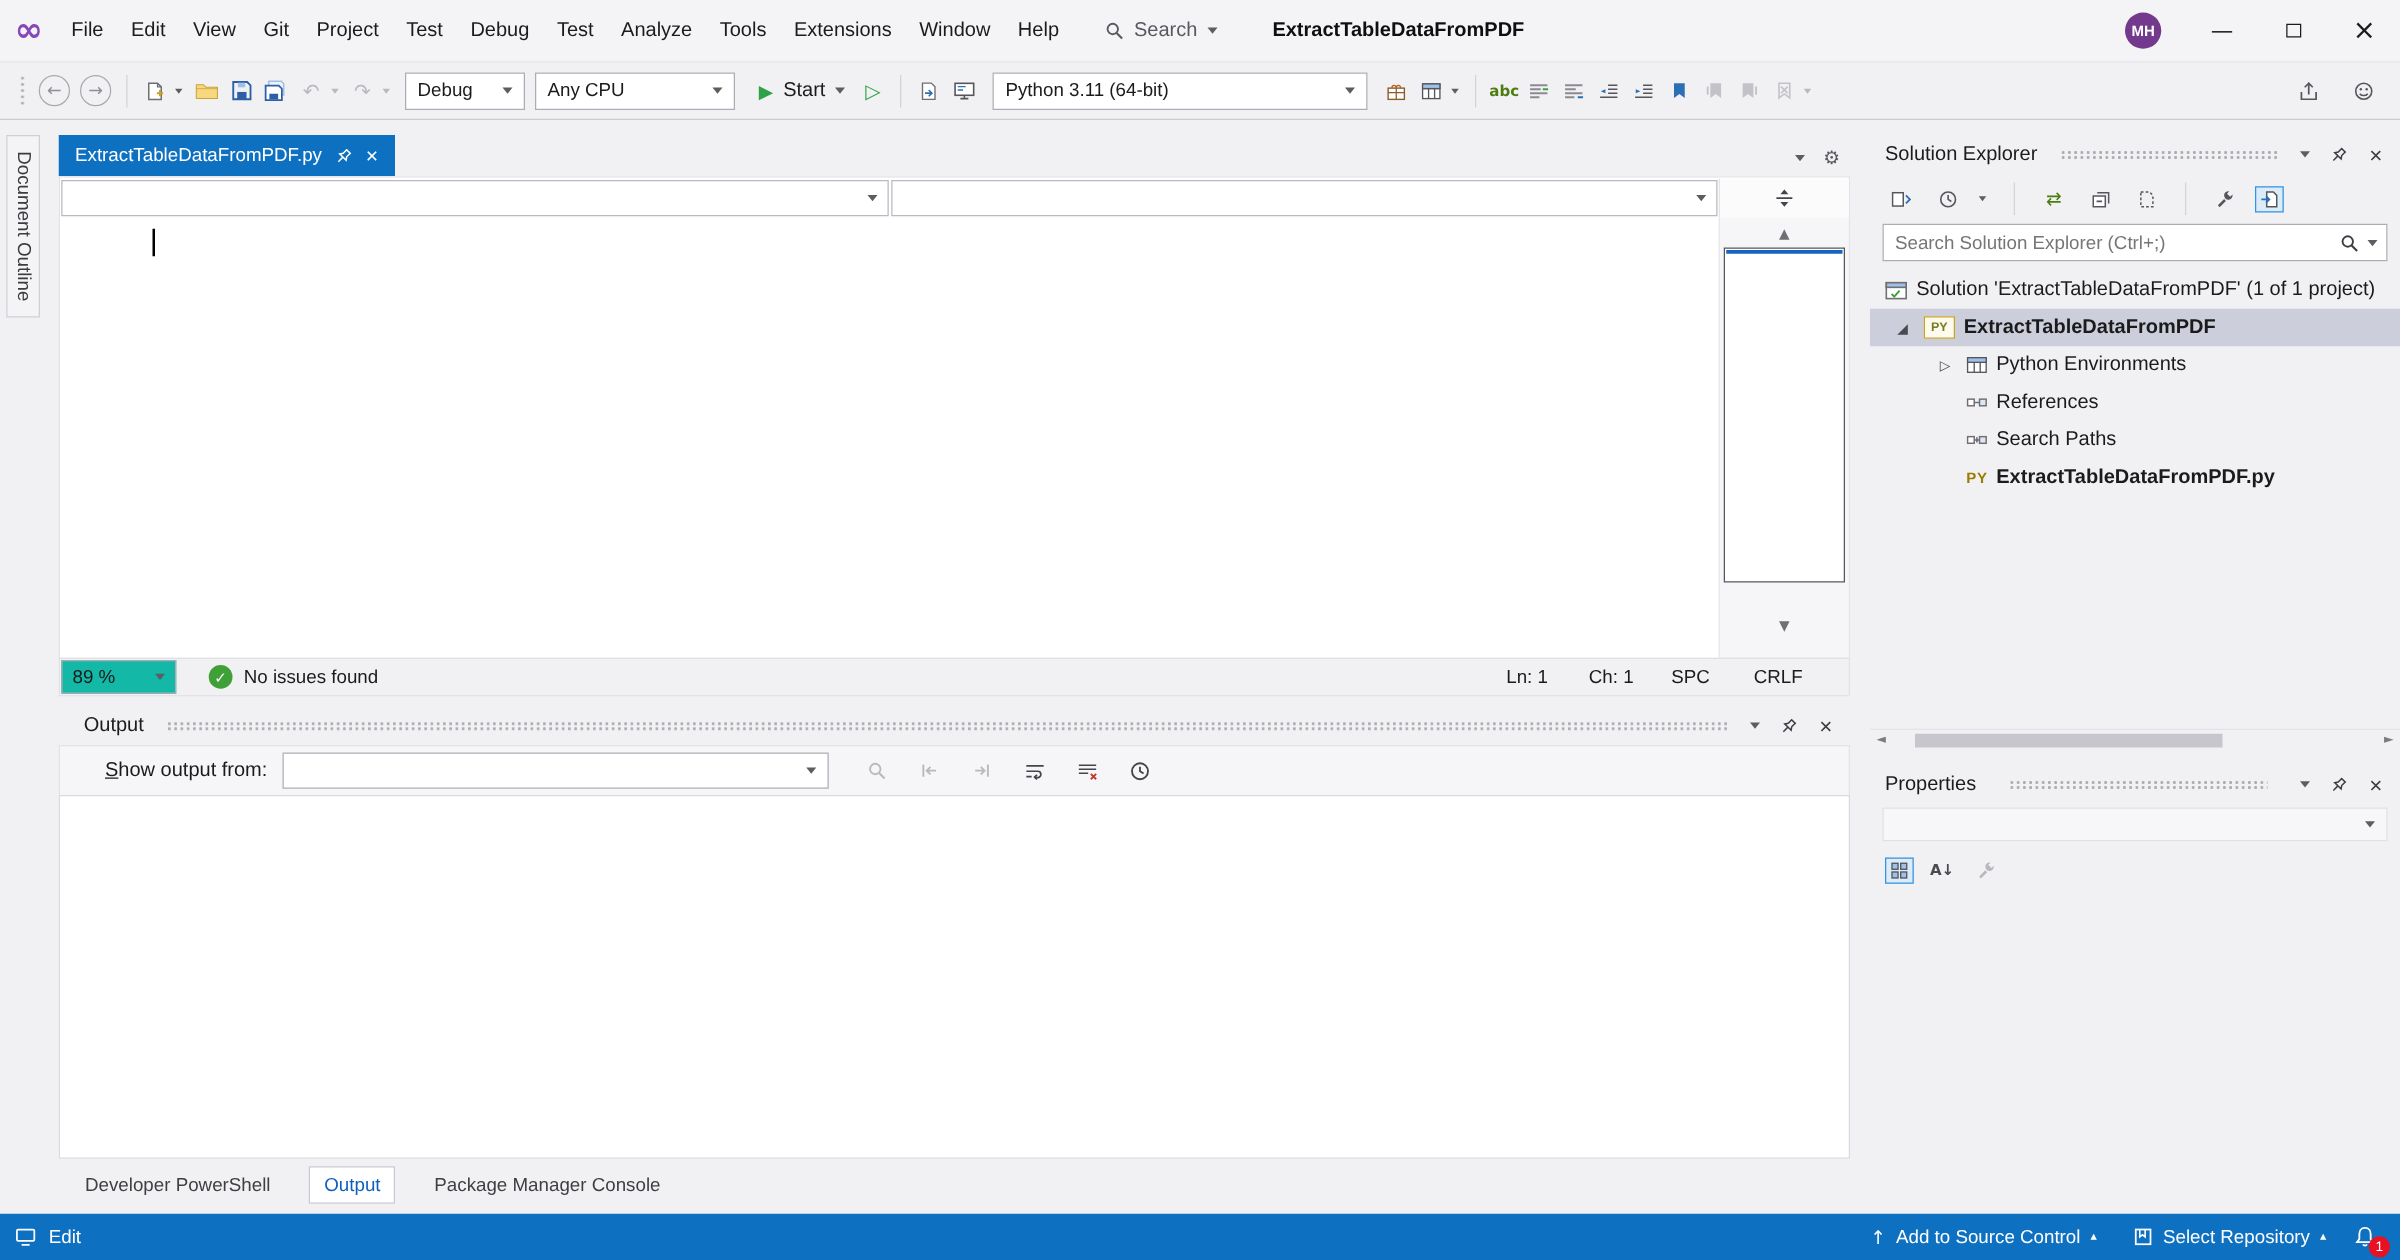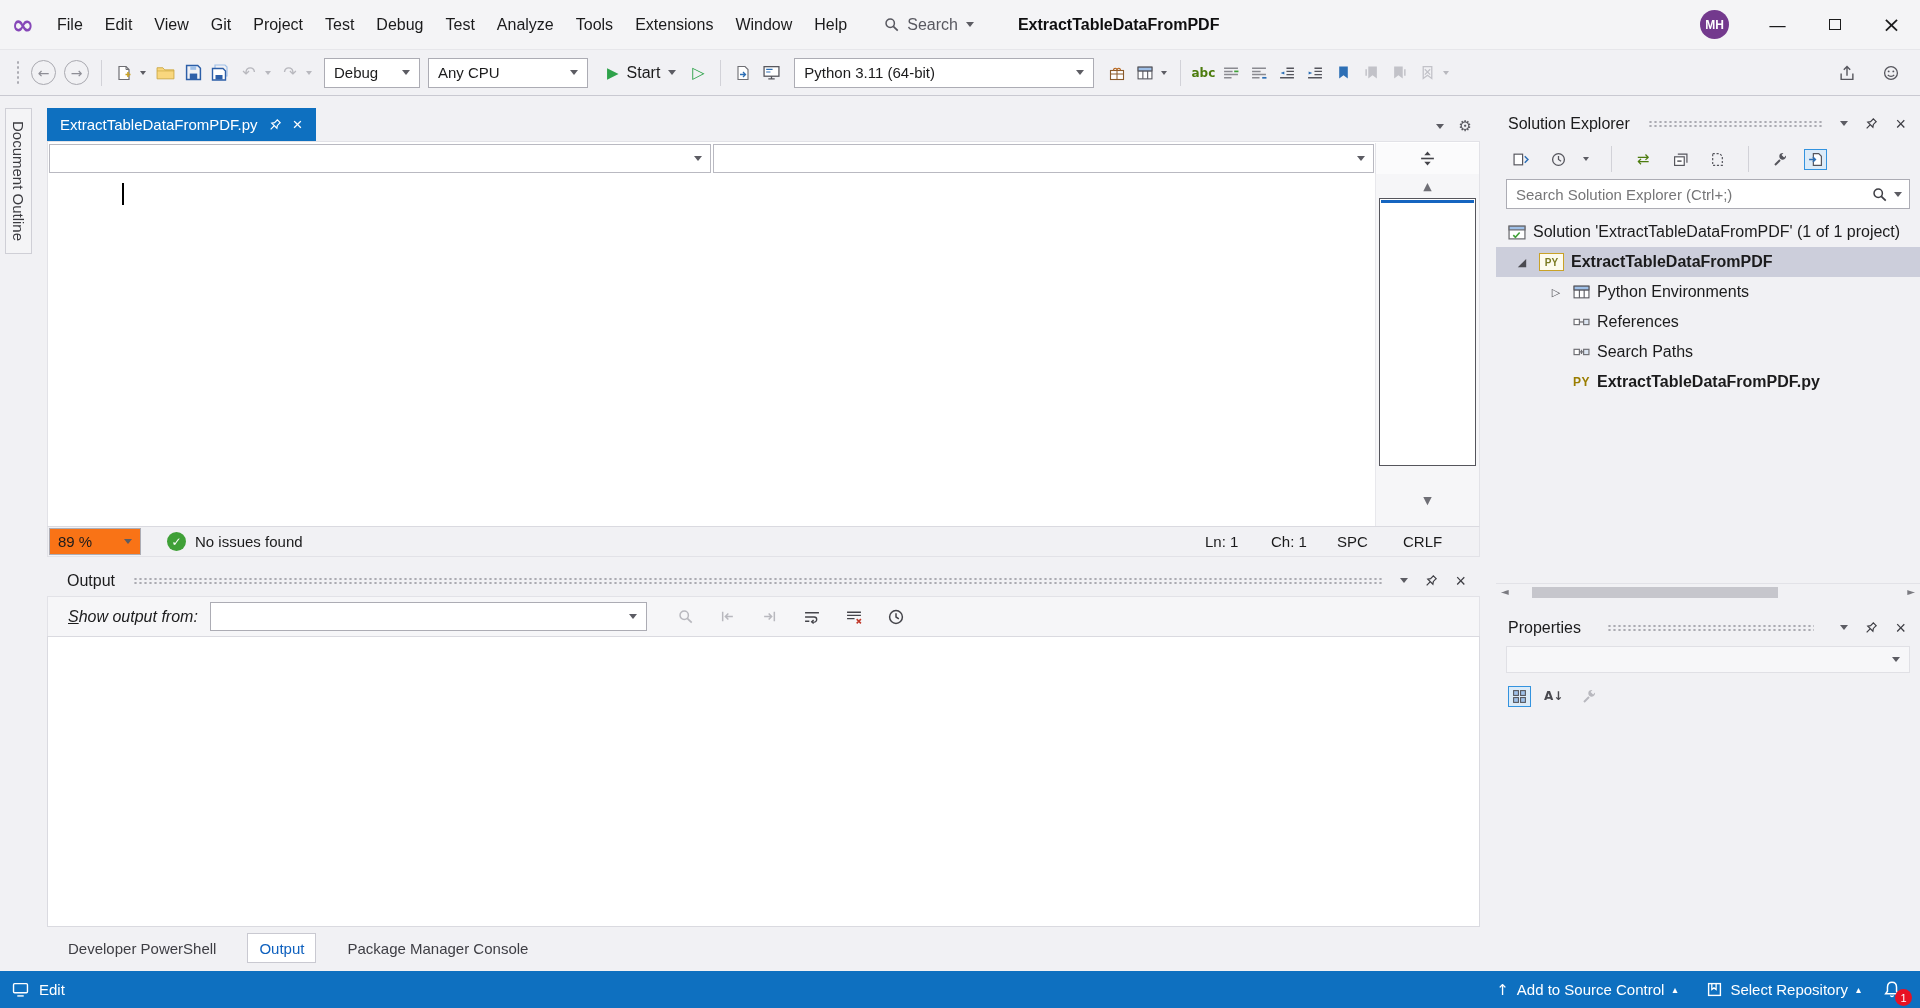--- a/index.html
+++ b/index.html
@@ -57,34 +57,34 @@
   .code-wrap { display:flex; height:352px; border:1px solid #E2E2E7; border-top:none; border-bottom:none; }
   .code { flex:1; position:relative; background:#fff; }
   .caret { position:absolute; left:74px; top:9px; width:2px; height:22px; background:#000; }
   .scrollcol { width:104px; position:relative; background:#F6F6F8; border-left:1px solid #E8E8EC; font-family:"DejaVu Sans",sans-serif; }
   .scroll-up { position:absolute; top:6px; left:0; right:0; text-align:center; font-size:11px; color:#6F6F76; }
   .scroll-down { position:absolute; top:320px; left:0; right:0; text-align:center; font-size:11px; color:#6F6F76; }
   .scroll-thumb { position:absolute; top:24px; left:3px; right:3px; height:268px; background:#fff; border:1.5px solid #55555C; }
   .thumb-caretline { position:absolute; top:1px; left:1px; right:1px; height:3px; background:#1565C0; }
 
   .edstatus { height:31px; display:flex; align-items:center; background:#F1F1F4; border-top:1px solid #DADAE0; border:1px solid #E2E2E7; border-top:1px solid #DADAE0; padding-right:10px; font-size:15px; }
-  .zoom-combo { width:92px; height:27px; background:#f97316; border:1px solid #ACACB4; display:flex; align-items:center; padding:0 8px; gap:6px; margin-left:1px; }
+  .zoom-combo { width:92px; height:27px; background:#14b8a6; border:1px solid #ACACB4; display:flex; align-items:center; padding:0 8px; gap:6px; margin-left:1px; }
   .zoom-combo .chev { margin-left:auto; }
   .health { display:flex; align-items:center; gap:9px; margin-left:26px; }
   .health-dot { width:19px; height:19px; border-radius:50%; background:#3FA037; color:#fff; font-size:12px; display:flex; align-items:center; justify-content:center; font-family:"DejaVu Sans",sans-serif; }
   .ed-right { margin-left:auto; display:flex; }
   .ed-right span { min-width:66px; }
 
   .splitter-h { height:8px; }
 
   
   .output-pane { flex:1; display:flex; flex-direction:column; min-height:0; }
   .pane-title { height:31px; display:flex; align-items:center; padding:0 14px 0 20px; gap:12px; }
   .pane-title-icons { display:flex; align-items:center; gap:17px; color:#3E3E44; }
-  .out-toolbar { height:40px; display:flex; align-items:center; background:#F6F6F8; border:1px solid #E2E2E7; border-bottom:none; padding-left:20px; gap:12px;font-style:italic; }
+  .out-toolbar { height:40px; display:flex; align-items:center; background:#F6F6F8; border:1px solid #E2E2E7; border-bottom:none; padding-left:36px; gap:12px; }
   .out-combo { width:437px; height:29px; }
   .out-icons { display:flex; align-items:center; gap:16px; margin-left:14px; }
   .out-content { flex:1; background:#fff; border:1px solid #DADAE0; }
 
   .bottom-tabs { height:30px; margin:6px 0 8px 10px; display:flex; gap:20px; font-size:15px; }
   .btab { display:flex; align-items:center; padding:0 11px; color:#3E3E44; }
   .btab.active { background:#fff; color:#0E60BE; border:1px solid #C9C9D1; }
 
   
   .right { width:424px; margin-left:8px; display:flex; flex-direction:column; background:#F1F1F4; padding:12px 0 10px; }

